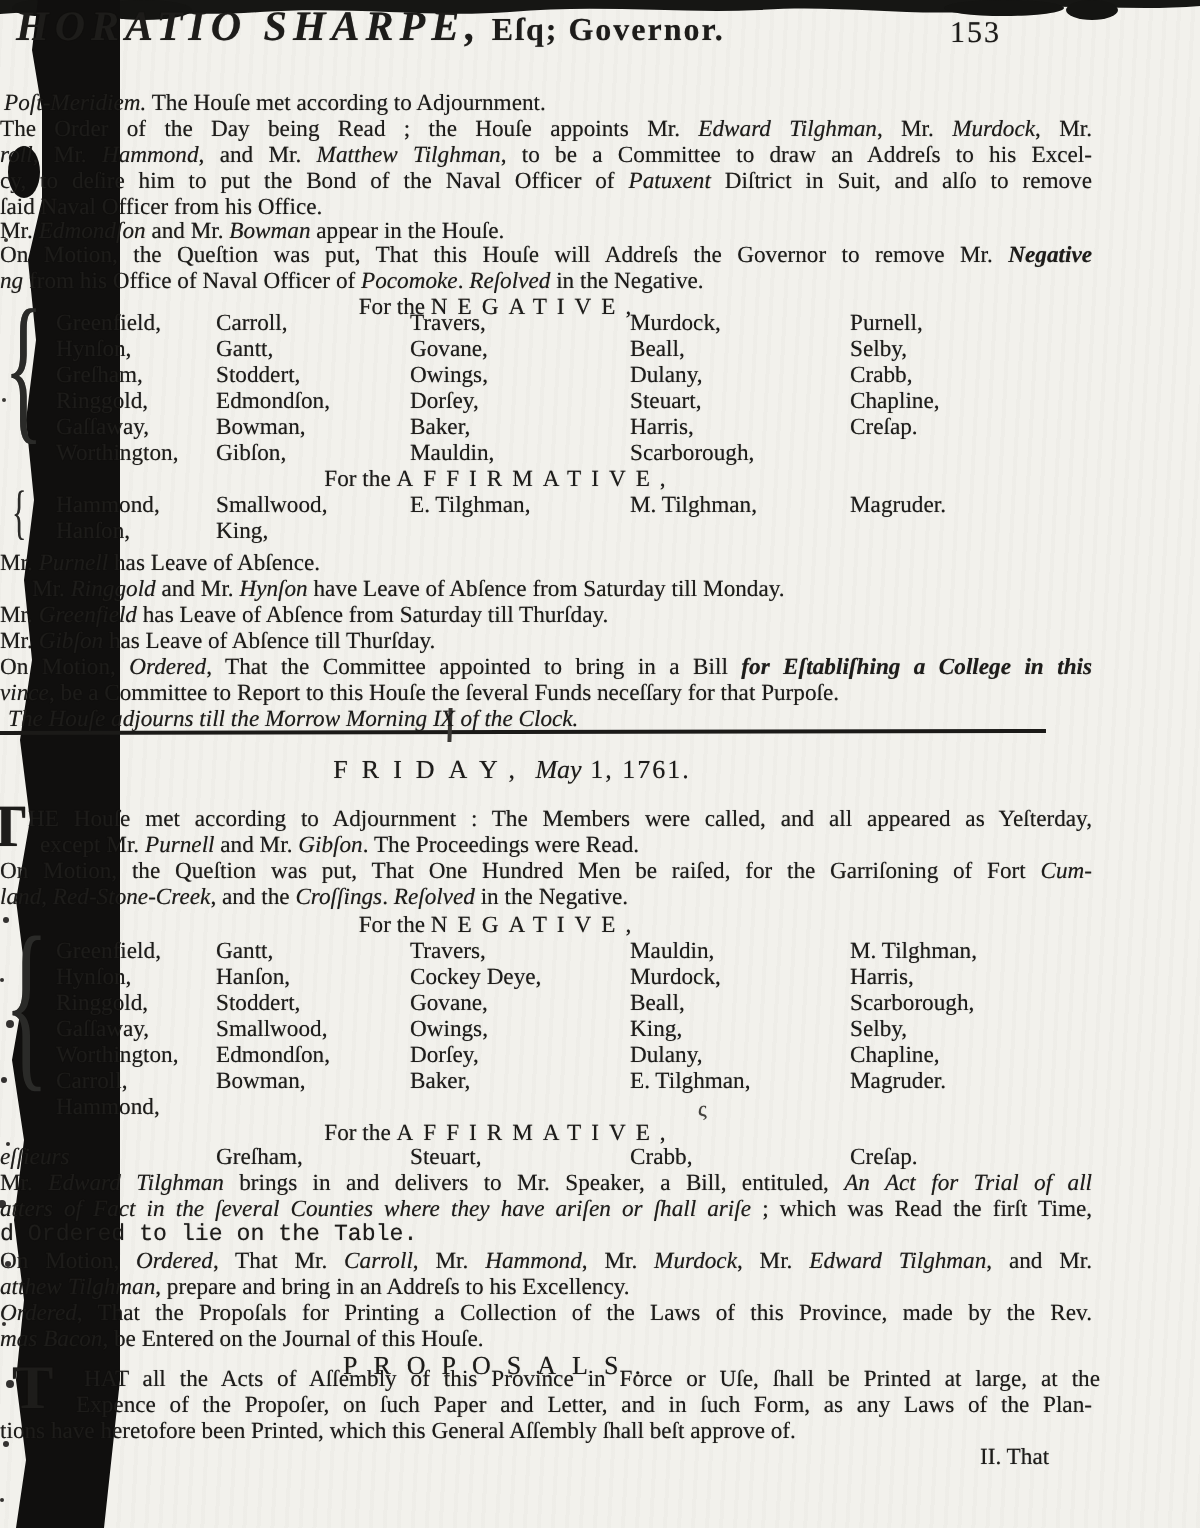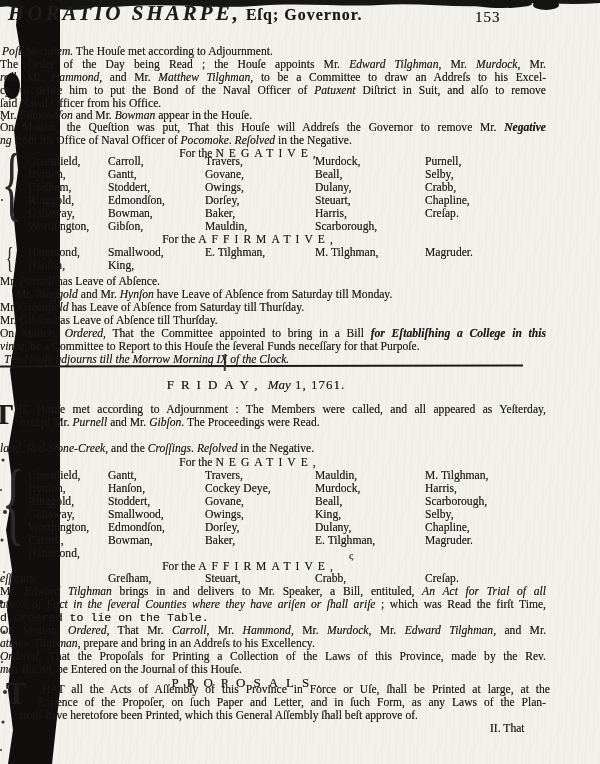--- a/index.html
+++ b/index.html
@@ -133,20 +133,21 @@
     <div class="line" style="top: 288px; left: 16px; text-align: center;"><span>Mr. </span><span class="i">Ringgold</span><span> and Mr. </span><span class="i">Hynſon</span><span> have Leave of Abſence from Saturday till Monday.</span></div>
     <div class="line" style="top: 301px; left: 0px;"><span>Mr. </span><span class="i">Greenfield</span><span> has Leave of Abſence from Saturday till Thurſday.</span></div>
     <div class="line" style="top: 314px; left: 0px;"><span>Mr. </span><span class="i">Gibſon</span><span> has Leave of Abſence till Thurſday.</span></div>
     <div class="line just" style="top: 327px; left: 0px; width: 546px;"><span>On Motion, </span><span class="i">Ordered</span><span>, That the Committee appointed to bring in a Bill </span><span class="i b">for Eſtabliſhing a College in this</span></div>
     <div class="line" style="top: 340px; left: 0px;"><span class="i">vince</span><span>, be a Committee to Report to this Houſe the ſeveral Funds neceſſary for that Purpoſe.</span></div>
     <div class="line" style="top: 353px; left: 4px;"><span class="i">The Houſe adjourns till the Morrow Morning IX of the Clock.</span></div>
     <div class="line ctr" style="top: 378px; left: 0px; width: 500px;"><span style="font-size: 13px; letter-spacing: 7px; margin-left: 12px;">FRIDAY,</span><span style="font-size: 13px;">  </span><span class="i" style="font-size: 13px;">May</span><span style="font-size: 13px; letter-spacing: 1px;"> 1, 1761.</span></div>
     <div class="line dropcap" style="top: 401px; left: -7px; font-size: 30px;"><span>T</span></div>
     <div class="line just" style="top: 403px; left: 14px; width: 532px;"><span>HE Houſe met according to Adjournment :  The Members were called, and all appeared as Yeſterday,</span></div>
     <div class="line" style="top: 416px; left: 20px;"><span>except Mr. </span><span class="i">Purnell</span><span> and Mr. </span><span class="i">Gibſon</span><span>.   The Proceedings were Read.</span></div>
+    <div class="line just" style="top: 429px; left: 0px; width: 546px;"><span>On Motion, the Queſtion was put, That One Hundred Men be raiſed, for the Garriſoning of Fort </span><span class="i">Cum-</span></div>
     <div class="line" style="top: 442px; left: 0px;"><span class="i">land</span><span>, </span><span class="i">Red-Stone-Creek</span><span>, and the </span><span class="i">Croſſings</span><span>.   </span><span class="i">Reſolved</span><span> in the Negative.</span></div>
     <div class="line ctr" style="top: 456px; left: 0px; width: 500px;"><span>For the  </span><span style="letter-spacing: 5px;">NEGATIVE,</span></div>
     <div class="line brace" style="top: 466px; left: 2px; font-size: 94px;"><span>{</span></div>
     <div class="line" style="top: 469px; left: 0px;">
       <span class="cell" style="left: 28px;">Greenfield,</span>
       <span class="cell" style="left: 108px;">Gantt,</span>
       <span class="cell" style="left: 205px;">Travers,</span>
       <span class="cell" style="left: 315px;">Mauldin,</span>
       <span class="cell" style="left: 425px;">M. Tilghman,</span>
     </div>
@@ -195,15 +196,15 @@
     <div class="line just" style="top: 598px; left: 0px; width: 546px;"><span class="i">atters of Fact in the ſeveral Counties where they have ariſen or ſhall ariſe</span><span> ; which was Read the firſt Time,</span></div>
     <div class="line" style="top: 611px; left: 0px; font-family: Liberation Mono, monospace;"><span>d Ordered to lie on the Table.</span></div>
     <div class="line just" style="top: 624px; left: 0px; width: 546px;"><span>On Motion, </span><span class="i">Ordered</span><span>, That Mr. </span><span class="i">Carroll</span><span>, Mr. </span><span class="i">Hammond</span><span>, Mr. </span><span class="i">Murdock</span><span>, Mr. </span><span class="i">Edward Tilghman</span><span>, and Mr.</span></div>
     <div class="line" style="top: 637px; left: 0px;"><span class="i">atthew Tilghman</span><span>, prepare and bring in an Addreſs to his Excellency.</span></div>
     <div class="line just" style="top: 650px; left: 0px; width: 546px;"><span class="i">Ordered</span><span>, That the Propoſals for Printing a Collection of the Laws of this Province, made by the Rev.</span></div>
     <div class="line" style="top: 663px; left: 0px; text-align: right;"><span class="i">mas Bacon</span><span>, be Entered on the Journal of this Houſe.</span></div>
     <div class="line ctr" style="top: 676px; left: 0px; width: 500px;"><span style="font-size: 13px; letter-spacing: 8px;">PROPOSALS.</span></div>
     <div class="line dropcap" style="top: 681px; left: 6px; font-size: 31px;"><span>T</span></div>
     <div class="line just" style="top: 683px; left: 42px; width: 508px;"><span>HAT all the Acts of Aſſembly of this Province in Force or Uſe, ſhall be Printed at large, at the</span></div>
     <div class="line just" style="top: 696px; left: 38px; width: 508px;"><span>Expence of the Propoſer, on ſuch Paper and Letter, and in ſuch Form, as any Laws of the Plan-</span></div>
-    <div class="line" style="top: 709px; left: 0px; margin-left: 20px;"><span>tions have heretofore been Printed, which this General Aſſembly ſhall beſt approve of.</span></div>
+    <div class="line" style="top: 709px; left: 0px;"><span>tions have heretofore been Printed, which this General Aſſembly ſhall beſt approve of.</span></div>
     <div class="line" style="top: 722px; left: 462px; margin-left: 28px;"><span>II. That</span></div>
   </div>
 
 </body></html>

